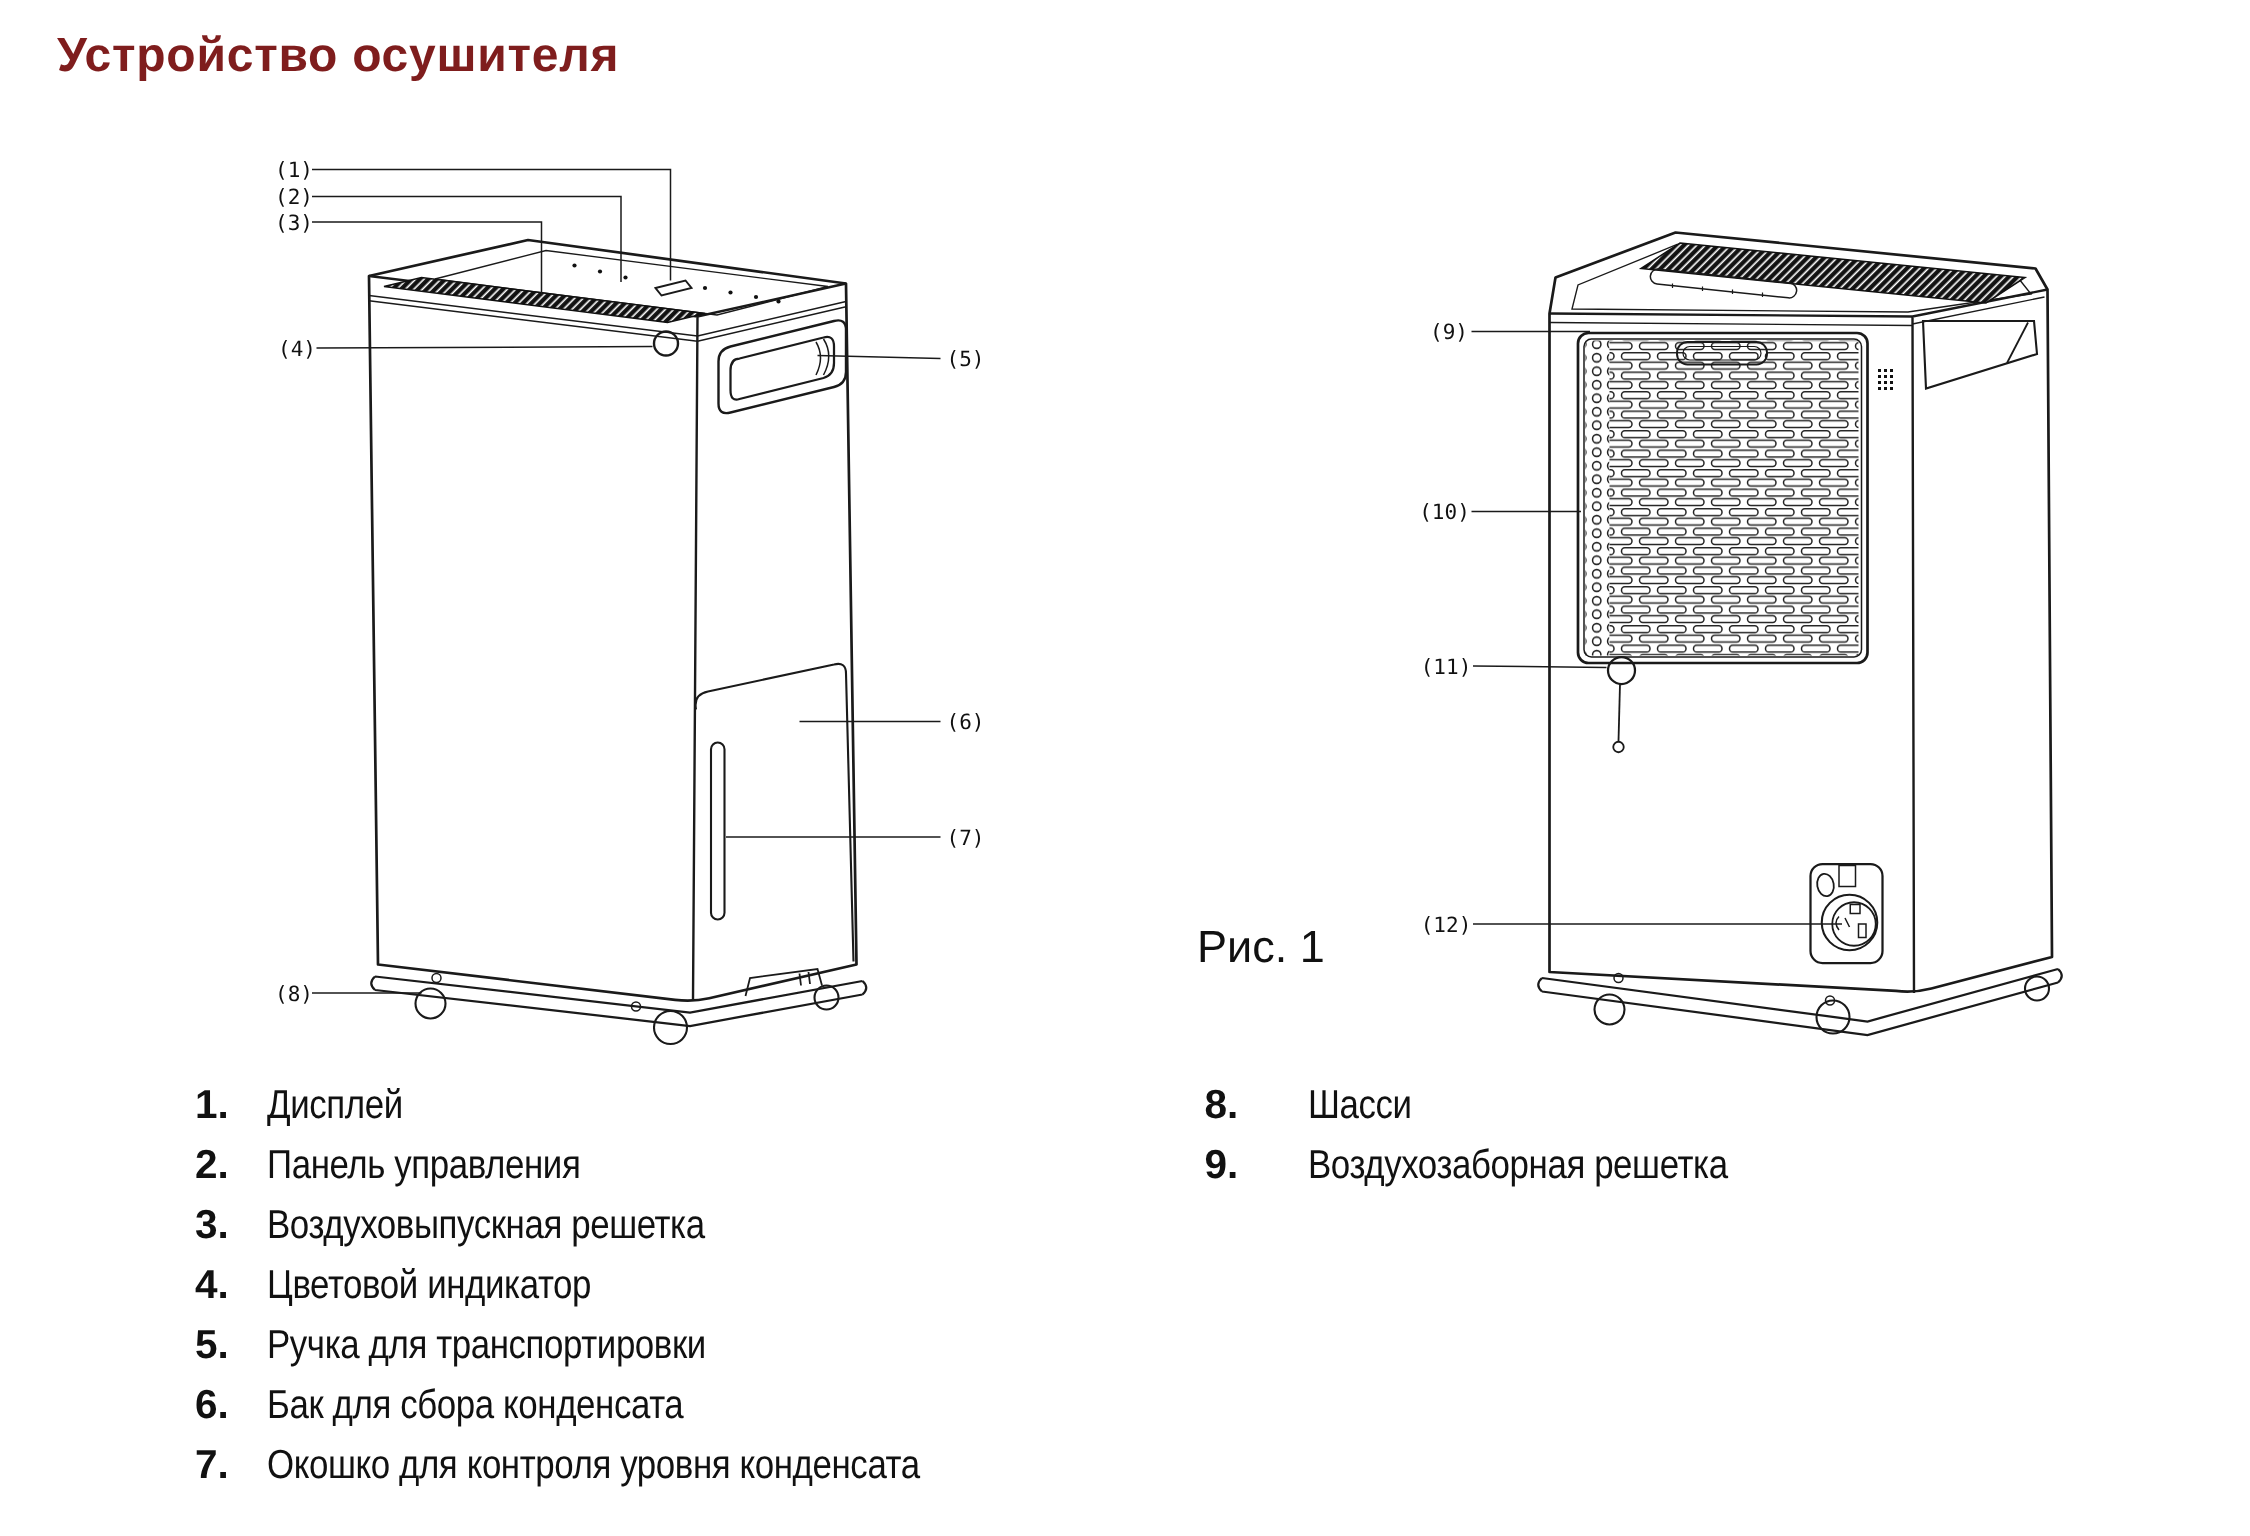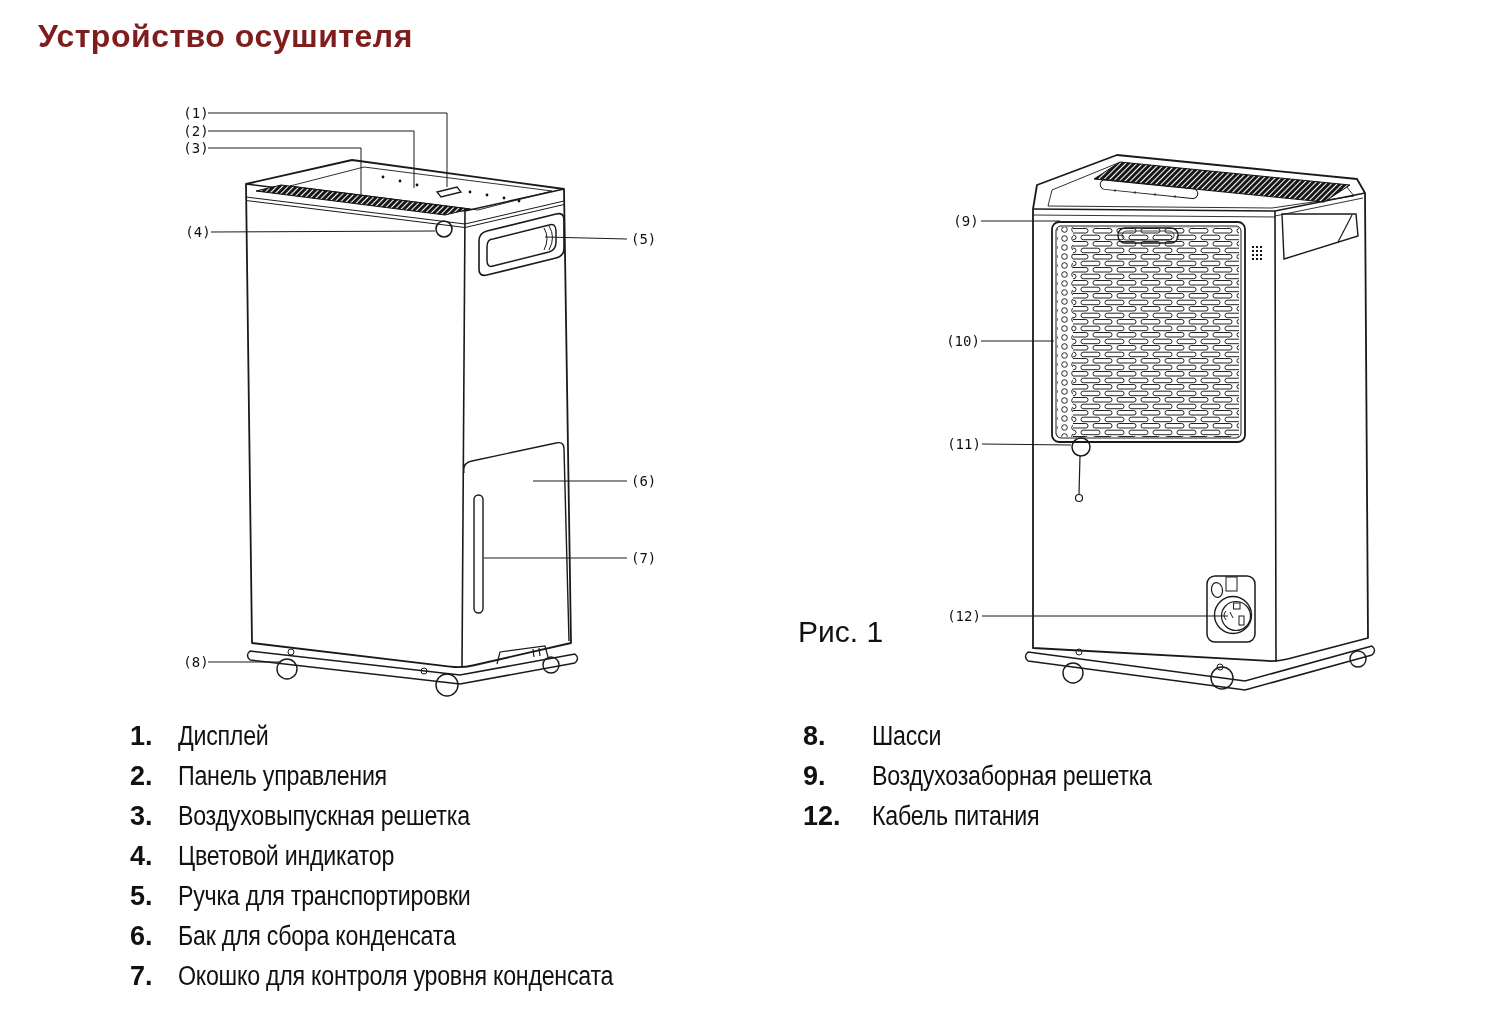--- a/index.html
+++ b/index.html
@@ -259,17 +259,13 @@
 
 <div id="legend-right" class="legend">
   <div class="row">
     <span class="num">8.</span>
     <span class="lbl">Шасси</span>
   </div>
   <div class="row">
     <span class="num">9.</span>
     <span class="lbl">Воздухозаборная решетка</span>
   </div>
-  <div class="row">
-    <span class="num">12.</span>
-    <span class="lbl">Кабель питания</span>
-  </div>
 </div>
 
 </body></html>

